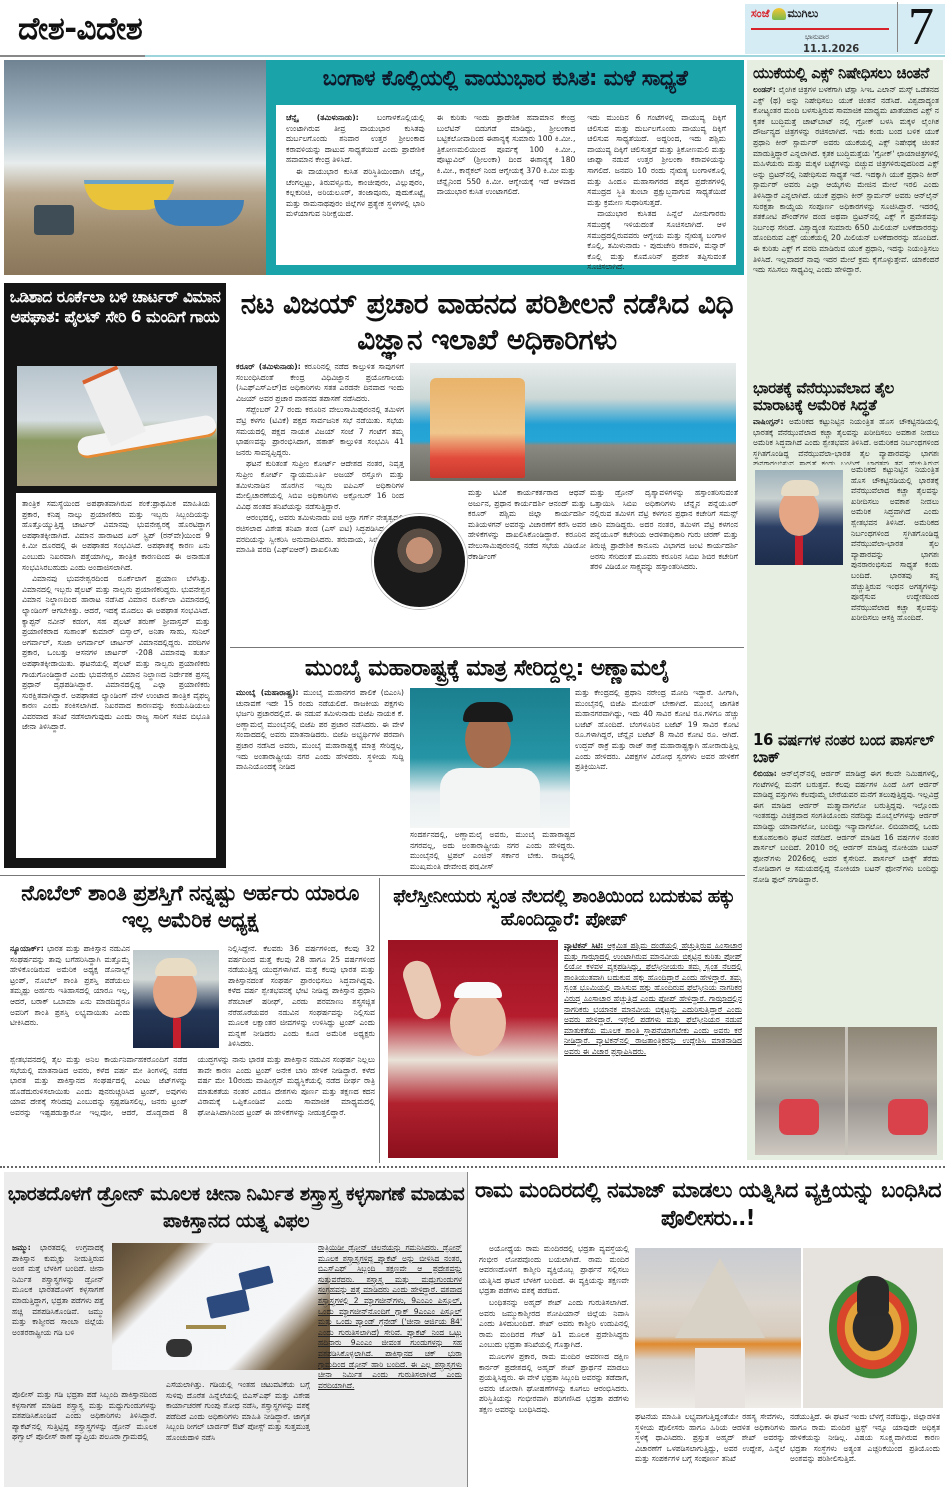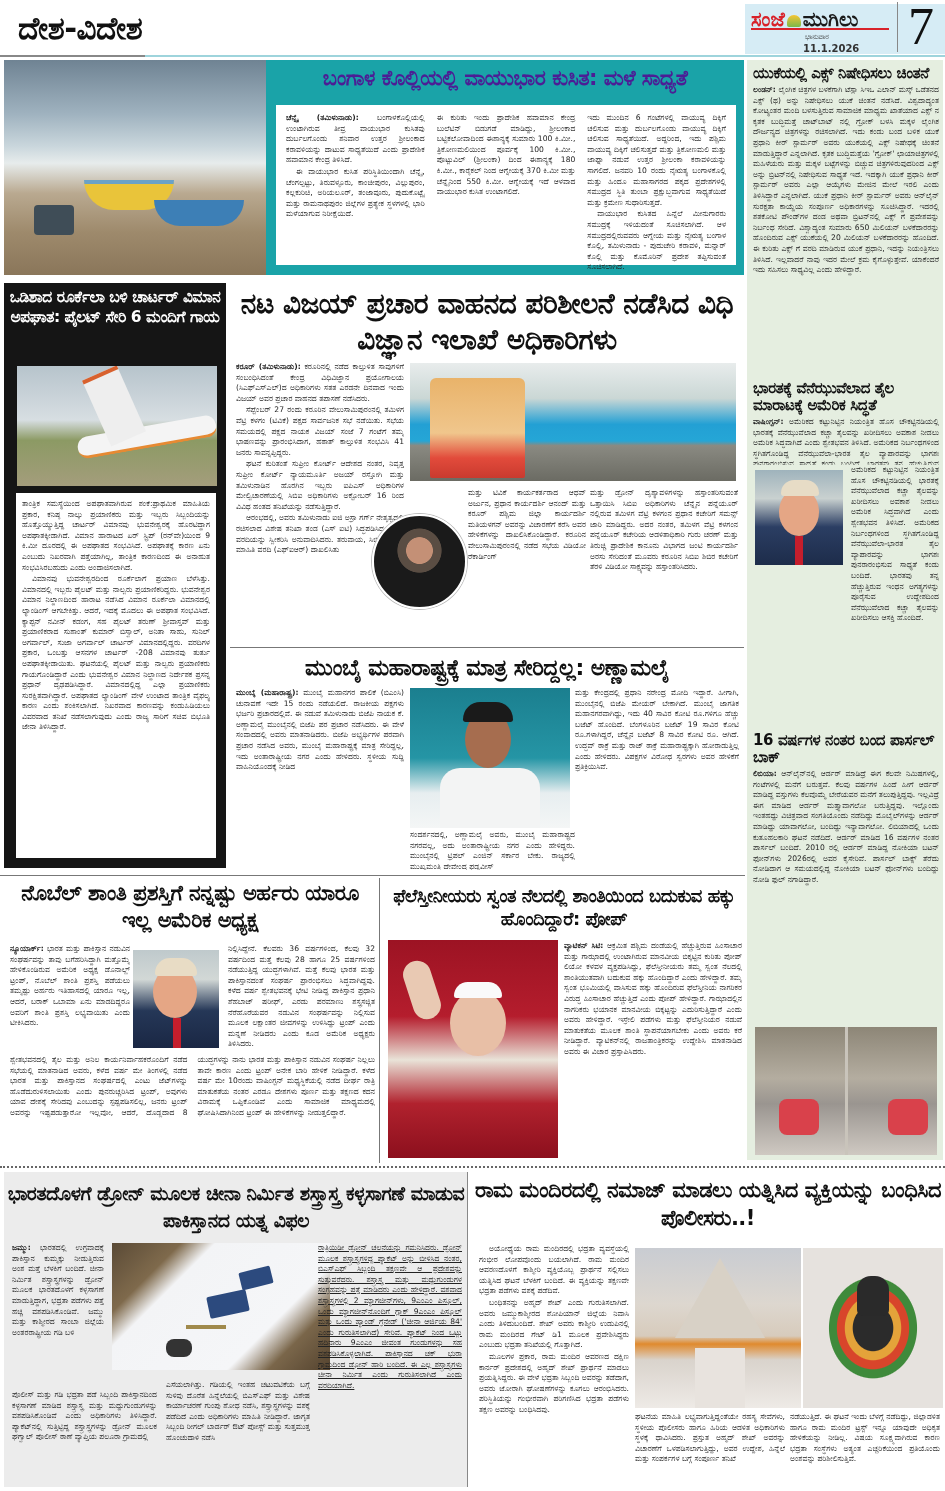--- a/index.html
+++ b/index.html
@@ -9,37 +9,37 @@
   .body-text { font-size: 7.6px; line-height: 10.6px; color: #222; text-align: justify; }
   .body-text p { text-indent: 10px; margin-bottom: 1px; }
   .body-text p:first-child { text-indent: 0; }
   .dateline { font-weight: bold; }
   .head { font-family: "DejaVu Sans", sans-serif; font-weight: bold; color: #111; text-align: center; letter-spacing: -0.5px; }
   .photo { position: absolute; overflow: hidden; }
 
   
   #section-title { left: 18px; top: 10px; font-size: 31px; font-weight: bold; letter-spacing: -0.5px; }
   #masthead { left: 745px; top: 4px; width: 200px; height: 50px; background: #d6ecf5; }
-  #brand { position: absolute; left: 6px; top: 3px; font-size: 20px; font-weight: bold; }
+  #brand { position: absolute; left: 6px; top: 3px; font-size: 11px; font-weight: bold; }
   #brand .b1 { color: #d8222a; }
   #brand .b2 { color: #1a1a1a; }
   #brand-sun { display: inline-block; width: 14px; height: 12px; border-radius: 7px 7px 2px 2px; background: linear-gradient(#f7c531, #79b94c); vertical-align: middle; margin: 0 2px; }
   #brand-bar { position: absolute; left: 6px; top: 24px; width: 138px; height: 2px; background: #d8222a; }
   #mast-day { position: absolute; left: 60px; top: 29px; font-size: 7px; color: #333; }
   #mast-date { position: absolute; left: 58px; top: 39px; font-size: 10px; color: #333; font-weight: bold; }
   #page-num { position: absolute; left: 152px; top: -2px; font-family: "Liberation Serif", serif; font-size: 52px; color: #111; border-left: 1px solid #888; padding-left: 10px; height: 50px; line-height: 50px; }
   #top-rule { left: 0; top: 55px; width: 945px; height: 2px; background: linear-gradient(90deg, #888 0 145px, #9ed4dc 145px 100%); }
 
   
   #s1-photo { left: 4px; top: 60px; width: 262px; height: 215px; background: linear-gradient(180deg, #6f8393 0%, #9fb2bf 25%, #c9d6dc 40%, #e7ecec 48%, #b9a990 62%, #9e8a6c 80%, #8a765a 100%); }
   #s1-boat { position: absolute; left: 80px; top: 120px; width: 90px; height: 30px; background: #e9c43a; border-radius: 0 0 40px 40px; border-top: 4px solid #6aa2c8; }
   #s1-boat2 { position: absolute; left: 150px; top: 140px; width: 90px; height: 26px; background: #3d7fb6; border-radius: 0 0 40px 40px; }
   #s1-tractor { position: absolute; left: 30px; top: 145px; width: 40px; height: 30px; background: #3f4d57; border-radius: 4px; }
   #s1-box { left: 266px; top: 60px; width: 478px; height: 215px; background: #1aa3a8; }
-  #s1-head { position: absolute; left: 0; top: 6px; width: 478px; font-size: 21px; color: #4c1d95; }
+  #s1-head { position: absolute; left: 0; top: 6px; width: 478px; font-size: 21px; color: #0f172a; }
   #s1-inner { position: absolute; left: 10px; top: 45px; width: 460px; height: 160px; background: #fff; padding: 8px 10px; display: flex; gap: 12px; }
   #s1-inner .col { flex: 1; }
 
   
   #right-col { left: 747px; top: 60px; width: 196px; height: 1100px; background: #e5eee0; }
   .rc-head { font-weight: bold; font-size: 15px; line-height: 17px; text-align: left; letter-spacing: -0.4px; }
   #rc1 { position: absolute; left: 6px; top: 5px; width: 186px; }
   #rc2 { position: absolute; left: 6px; top: 320px; width: 186px; }
   #rc3 { position: absolute; left: 6px; top: 672px; width: 186px; }
   #trump-photo-1 { left: 755px; top: 470px; width: 88px; height: 95px; background: linear-gradient(180deg, #9fb3bc 0%, #c9d1d0 30%, #2b3e63 60%, #1d2c4a 100%); }
@@ -75,21 +75,21 @@
   
   #nobel-head { left: 4px; top: 880px; width: 372px; font-size: 21px; line-height: 27px; }
   #nobel-col1 { left: 10px; top: 944px; width: 120px; }
   #trump-photo-2 { left: 133px; top: 950px; width: 86px; height: 98px; background: linear-gradient(180deg, #bfc9cc 0%, #d2d8d6 30%, #253757 62%, #1a2744 100%); }
   #nobel-col2 { left: 228px; top: 944px; width: 147px; }
   #nobel-bottom { left: 10px; top: 1055px; width: 365px; column-count: 2; column-gap: 10px; }
 
   
   #pope-head { left: 384px; top: 884px; width: 360px; font-size: 18px; line-height: 23px; }
   #pope-photo { left: 388px; top: 940px; width: 170px; height: 218px; background: linear-gradient(180deg, #9c1323 0%, #b51d2d 35%, #e9e3d8 55%, #b1222e 75%, #8c0f1d 100%); }
-  #pope-col { left: 564px; top: 941px; width: 178px; }
+  #pope-col { left: 564px; top: 941px; width: 178px; text-decoration: underline; }
 
   
   #drone-box { left: 4px; top: 1172px; width: 464px; height: 315px; background: #ececec; border-right: 1px solid #888; text-decoration: underline; }
   #drone-head { position: absolute; left: 0; top: 8px; width: 464px; font-size: 19px; line-height: 27px; }
   #drone-col1 { left: 12px; top: 1243px; width: 92px; }
   #drone-photo { left: 112px; top: 1243px; width: 218px; height: 127px; background: linear-gradient(135deg, #5a4a36 0%, #7f6a4c 20%, #f3f4f6 30%, #f5f6f8 70%, #7a664a 82%, #54432f 100%); }
   .gun { position: absolute; background: #2c4a7e; border-radius: 2px; }
   #drone-col1b { left: 12px; top: 1390px; width: 145px; }
   #drone-col2 { left: 166px; top: 1380px; width: 144px; }
   #drone-col3 { left: 318px; top: 1243px; width: 144px; }

